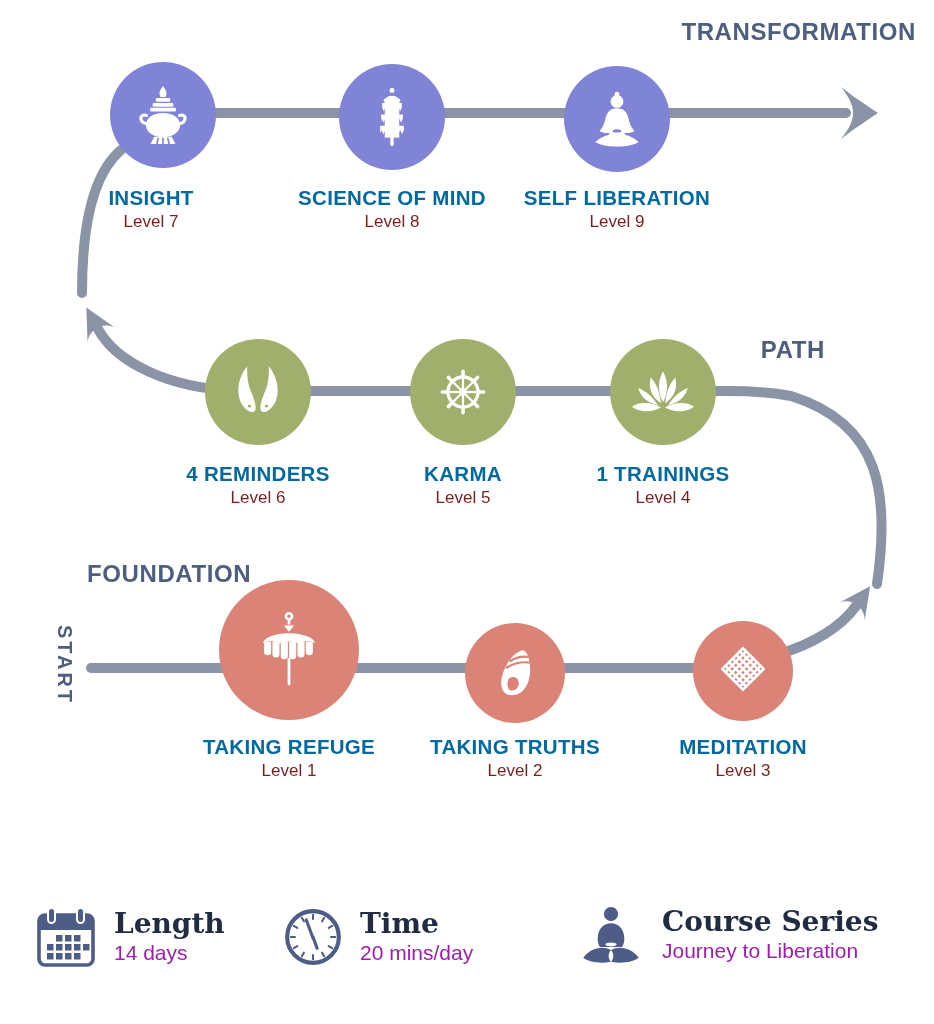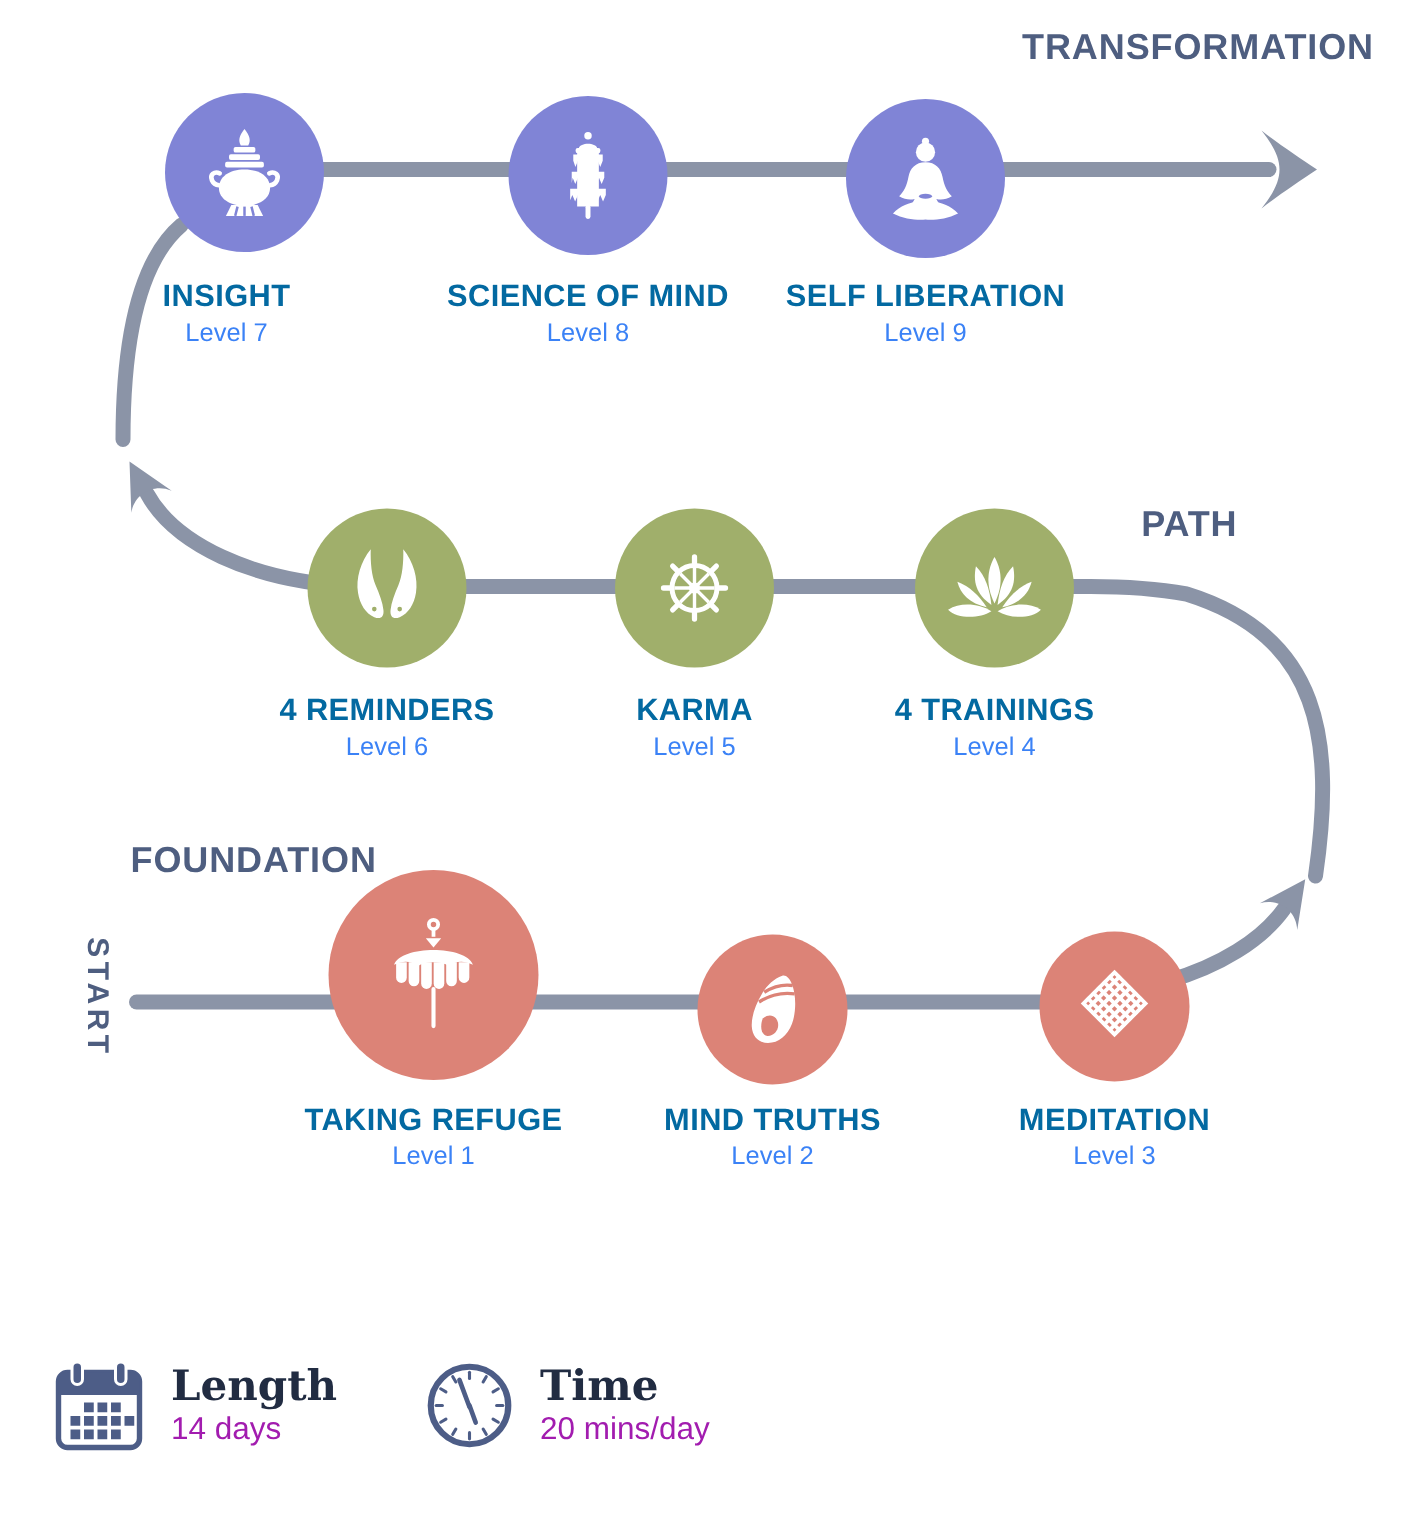--- a/index.html
+++ b/index.html
@@ -16,21 +16,21 @@
 
   .circle{position:absolute;border-radius:50%;display:flex;align-items:center;justify-content:center;}
   .c-purple{background:#8084d6;}
   .c-green{background:#a0af6b;}
   .c-salmon{background:#dc8377;}
   .circle svg{display:block;}
   .icon{fill:#ffffff;}
 
   .node-label{position:absolute;width:240px;text-align:center;}
   .node-label .nm{font-weight:700;font-size:20.5px;letter-spacing:.3px;color:#0369a1;line-height:23px;}
-  .node-label .lv{font-size:17px;color:#3b82f6;margin-top:3px;line-height:20px;}
+  .node-label .lv{font-size:17px;color:#7f1d1d;margin-top:3px;line-height:20px;}
 
   .footer-item{position:absolute;display:flex;align-items:center;gap:16px;}
   .footer-text .ft{font-family:"DejaVu Serif","Liberation Serif",serif;font-weight:700;font-size:28px;color:#212c42;line-height:27px;}
   .footer-text .fv{font-size:21px;color:#a21caf;line-height:25px;margin-top:3px;}
 </style>
 </head>
 <body>
 
 <div class="canvas">
 
@@ -206,30 +206,30 @@
 
   <div class="node-label" style="left:138px;top:462px;">
     <div class="nm">4 REMINDERS</div>
     <div class="lv">Level 6</div>
   </div>
   <div class="node-label" style="left:343px;top:462px;">
     <div class="nm">KARMA</div>
     <div class="lv">Level 5</div>
   </div>
   <div class="node-label" style="left:543px;top:462px;">
-    <div class="nm">4 TRAININGS</div>
+    <div class="nm">1 TRAININGS</div>
     <div class="lv">Level 4</div>
   </div>
 
   <div class="node-label" style="left:169px;top:735px;">
     <div class="nm">TAKING REFUGE</div>
     <div class="lv">Level 1</div>
   </div>
   <div class="node-label" style="left:395px;top:735px;">
-    <div class="nm">MIND TRUTHS</div>
+    <div class="nm">TAKING TRUTHS</div>
     <div class="lv">Level 2</div>
   </div>
   <div class="node-label" style="left:623px;top:735px;">
     <div class="nm">MEDITATION</div>
     <div class="lv">Level 3</div>
   </div>
 
   <div class="footer-item" style="left:34px;top:906px;">
     <svg width="64" height="62" viewBox="0 0 64 62">
       <rect x="5" y="9" width="54" height="50" rx="6" fill="#ffffff" stroke="#4d5d87" stroke-width="3.6"></rect>
@@ -276,14 +276,27 @@
       </g>
       <path d="M30 31 L23.5 13.5" stroke-width="3" stroke-linecap="round"></path>
       <path d="M30 30 L34 41" stroke-width="3" stroke-linecap="round"></path>
     </svg>
     <div class="footer-text">
       <div class="ft">Time</div>
       <div class="fv">20 mins/day</div>
     </div>
   </div>
 
+  <div class="footer-item" style="left:576px;top:904px;">
+    <svg width="70" height="62" viewBox="0 0 72 62" fill="#4d5d87">
+      <circle cx="36" cy="9.5" r="7.3"></circle>
+      <path d="M36 19 C28.5 19 23.5 24.5 22.5 32 C21.8 36.8 22.8 40.6 24.5 43.4 L47.5 43.4 C49.2 40.6 50.2 36.8 49.5 32 C48.5 24.5 43.5 19 36 19 Z"></path>
+      <ellipse cx="36" cy="40.7" rx="5.8" ry="2" fill="#ffffff"></ellipse>
+      <path d="M36 46.5 C27 41.5 14.5 44.5 7.5 54.5 C14 59.3 26 60.6 35.8 58.6 C32.8 54.6 32.9 50 36 46.5 Z"></path>
+      <path d="M36 46.5 C45 41.5 57.5 44.5 64.5 54.5 C58 59.3 46 60.6 36.2 58.6 C39.2 54.6 39.1 50 36 46.5 Z"></path>
+    </svg>
+    <div class="footer-text">
+      <div class="ft">Course Series</div>
+      <div class="fv">Journey to Liberation</div>
+    </div>
+  </div>
 
 </div>
 
 </body></html>

